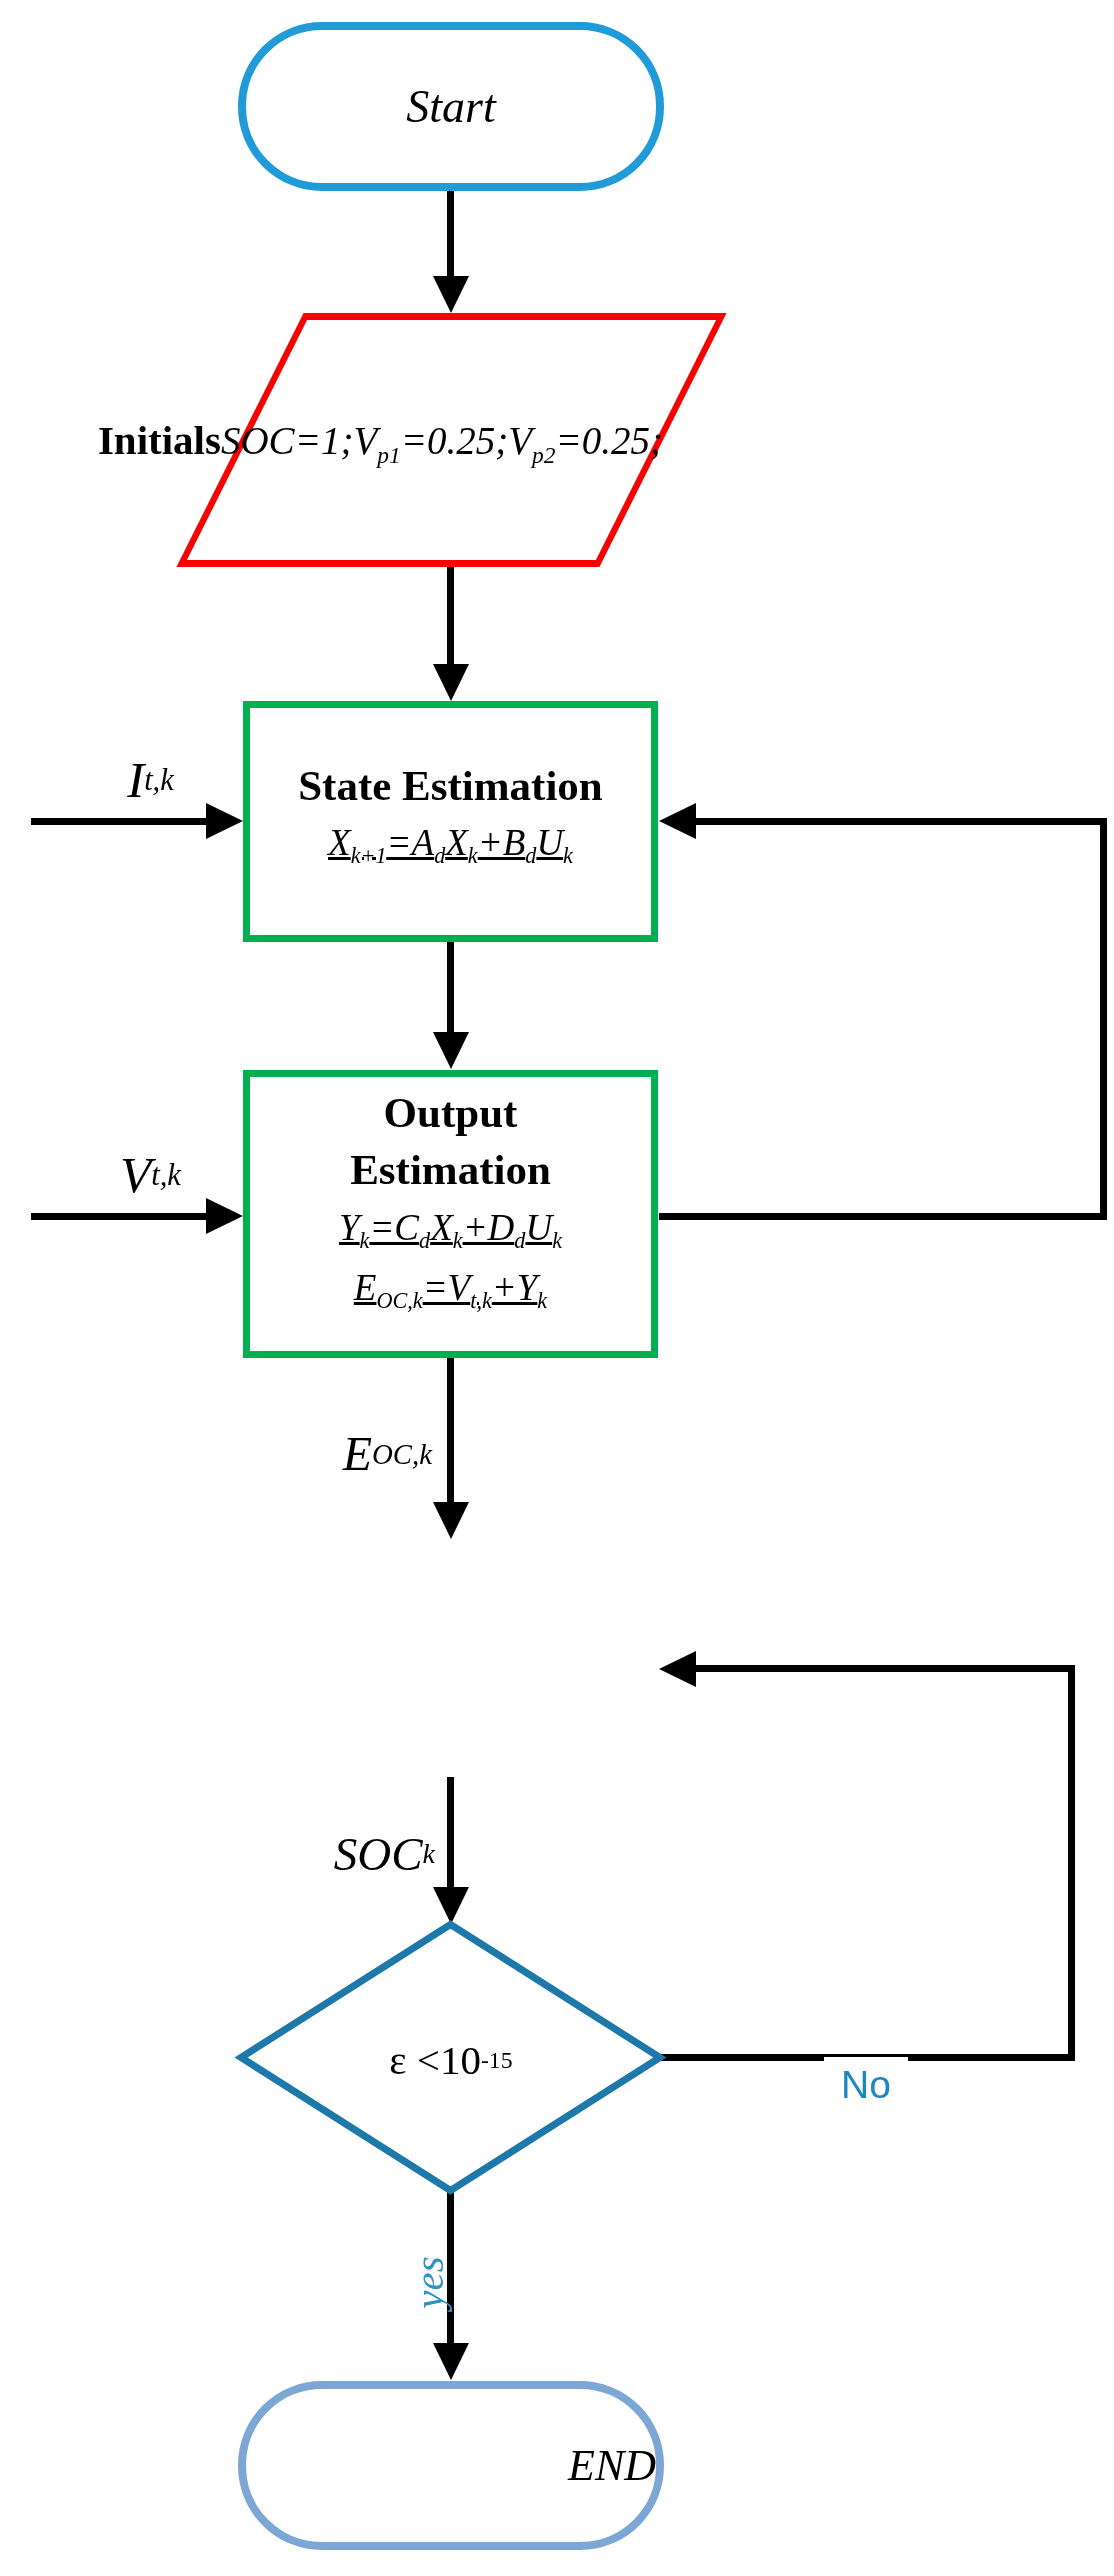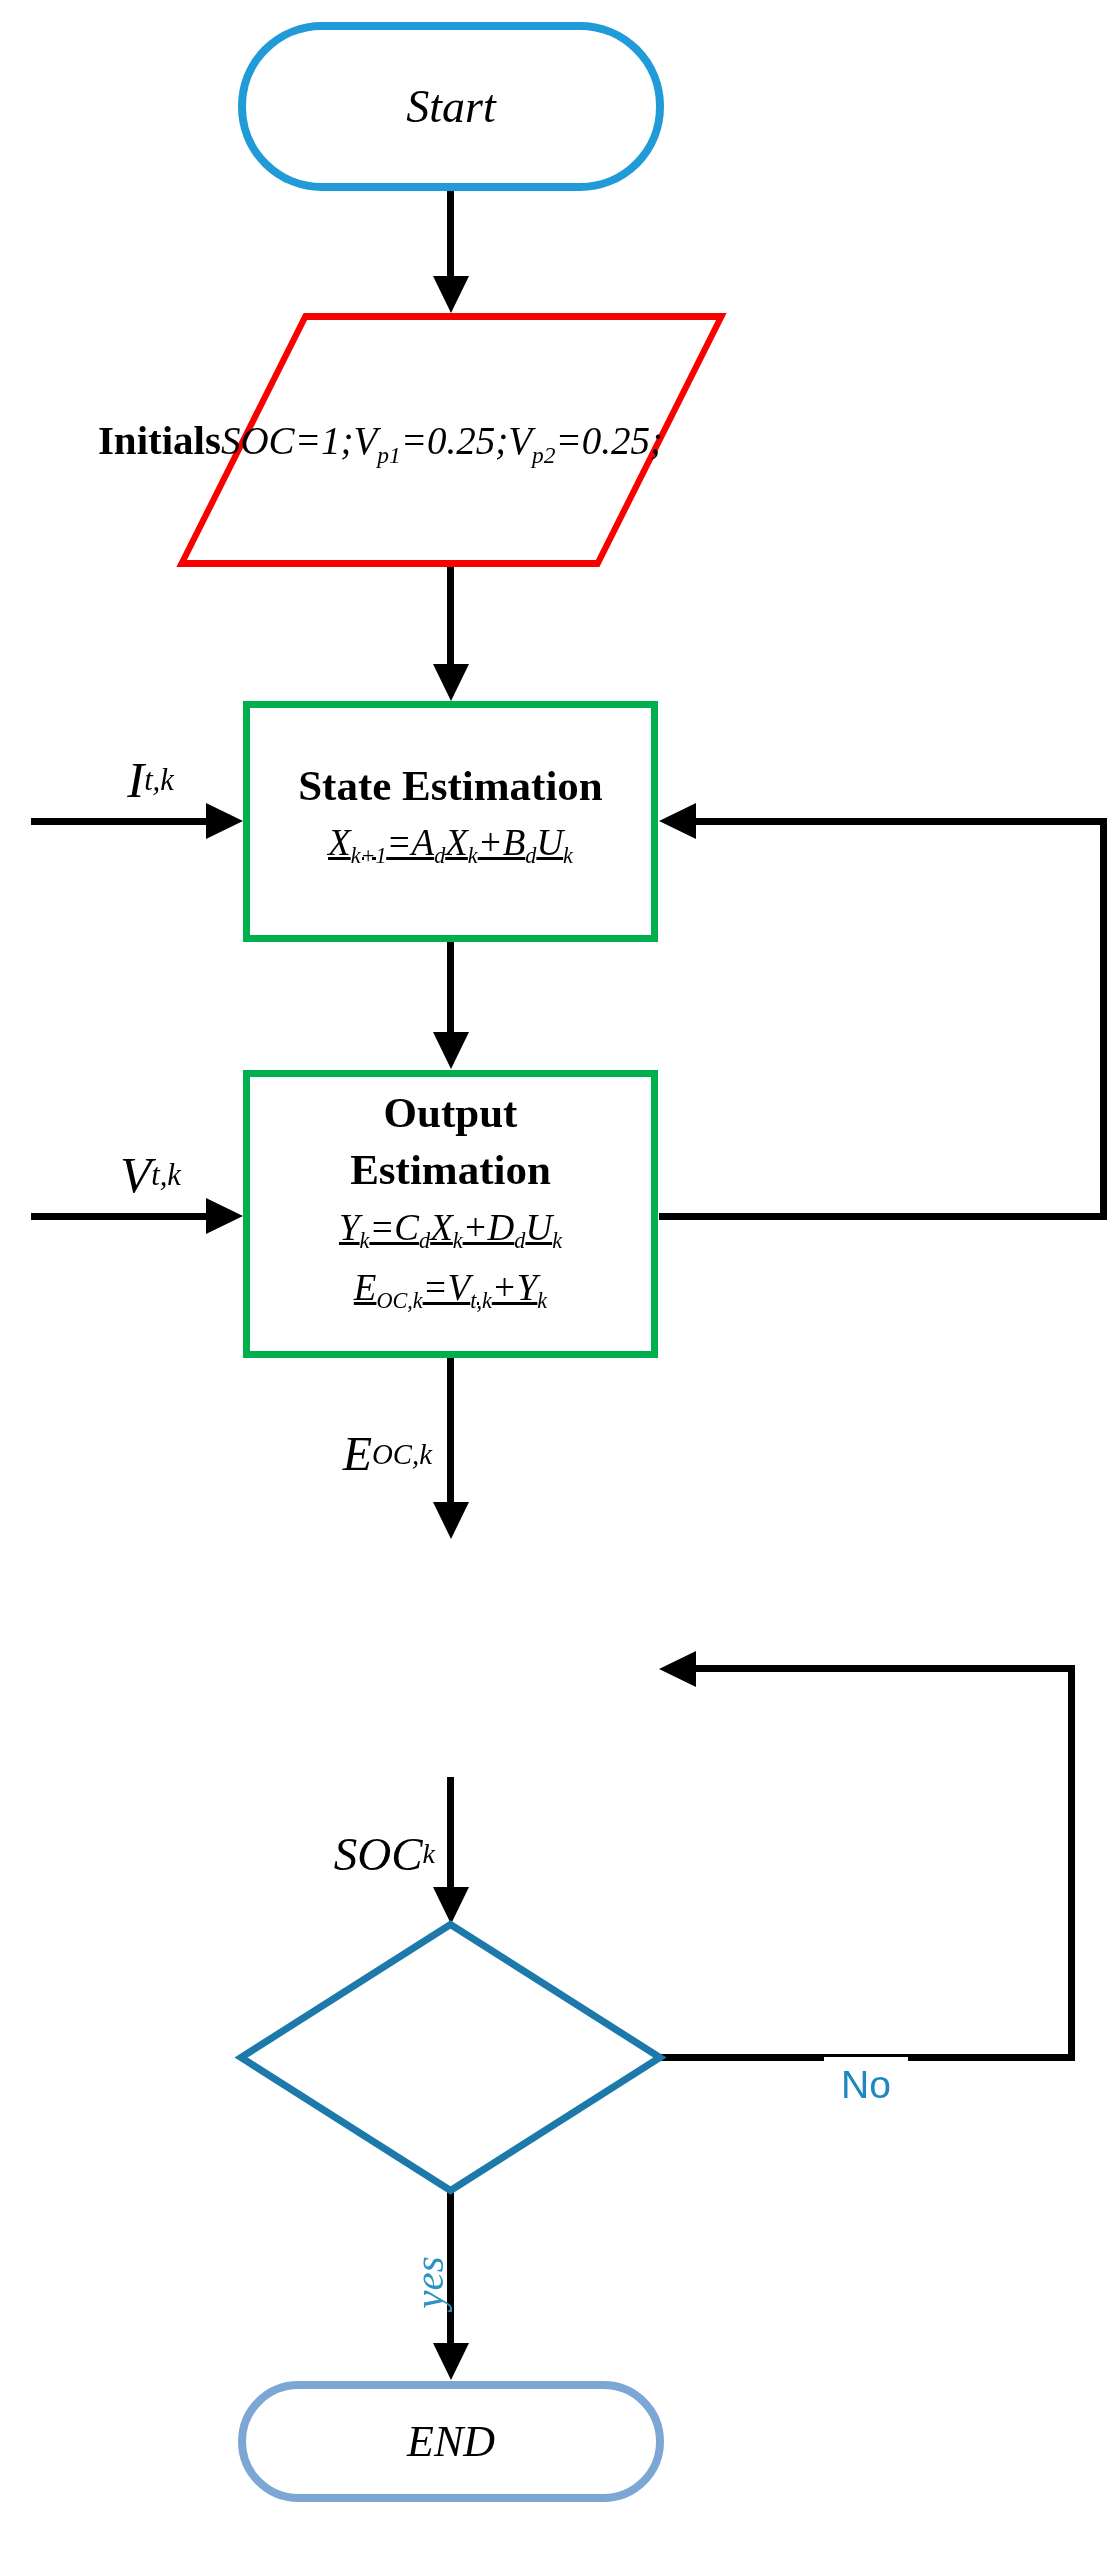--- a/index.html
+++ b/index.html
@@ -16,21 +16,21 @@
   .head-right{position:absolute;width:0;height:0;
     border-top:18px solid transparent;border-bottom:18px solid transparent;
     border-left:37px solid var(--line);}
   .head-left{position:absolute;width:0;height:0;
     border-top:18px solid transparent;border-bottom:18px solid transparent;
     border-right:37px solid var(--line);}
   
   .stadium{position:absolute;background:#fff;display:flex;align-items:center;justify-content:center;
     box-sizing:border-box;z-index:3;}
   .stadium.start{left:238px;top:22px;width:426px;height:169px;border:8px solid var(--start-border);border-radius:84px;}
-  .stadium.end{left:238px;top:2381px;width:426px;height:121px;border:8px solid var(--end-border);border-radius:84px;}
+  .stadium.end{left:238px;top:2381px;width:426px;height:169px;border:8px solid var(--end-border);border-radius:84px;justify-content:flex-end;}
   .terminal-text{font-style:italic;font-size:46px;}
   .para-wrap{position:absolute;left:240px;top:313px;width:423px;height:254px;z-index:3;}
   .para-shape{position:absolute;left:0;top:0;width:100%;height:100%;box-sizing:border-box;
     border:7px solid var(--io-border);background:#fff;transform:skewX(-26.6deg);}
   .para-text{position:absolute;left:0;top:0;width:100%;height:100%;display:flex;flex-direction:row;
     align-items:center;justify-content:flex-end;text-align:center;}
   .para-title{font-weight:bold;font-size:41px;line-height:51px;}
   .para-line{font-style:italic;font-size:39px;line-height:55px;}
   .process{position:absolute;left:243px;width:415px;background:#fff;box-sizing:border-box;
     border:7px solid var(--process-border);z-index:3;text-align:center;}
@@ -120,20 +120,21 @@
     <div class="proc-title" style="line-height:57px;">Output</div>
     <div class="proc-title" style="line-height:57px;">Estimation</div>
     <div class="proc-formula">Y<sub>k</sub>=C<sub>d</sub>X<sub>k</sub>+D<sub>d</sub>U<sub>k</sub></div>
     <div class="proc-formula">E<sub>OC,k</sub>=V<sub>t,k</sub>+Y<sub>k</sub></div>
   </div>
 
 
   <svg class="diamond-svg" viewBox="0 0 488 316">
     <polygon points="244,8 480,158 244,308 8,158" style="fill:#ffffff;stroke:var(--decision-border);stroke-width:8;stroke-linejoin:miter;"></polygon>
   </svg>
+  <div class="decision-text">ε &lt;10<sup>-15</sup></div>
 
   <div class="stadium end">
     <span class="terminal-text" style="font-size:44px;">END</span>
   </div>
 
   <div class="edge-label lbl-current">I<sub>t,k</sub></div>
   <div class="edge-label lbl-voltage">V<sub>t,k</sub></div>
   <div class="edge-label lbl-eoc">E<sub>OC,k</sub></div>
   <div class="edge-label lbl-soc">SOC<sub>k</sub></div>
   <div class="edge-label lbl-no">No</div>

